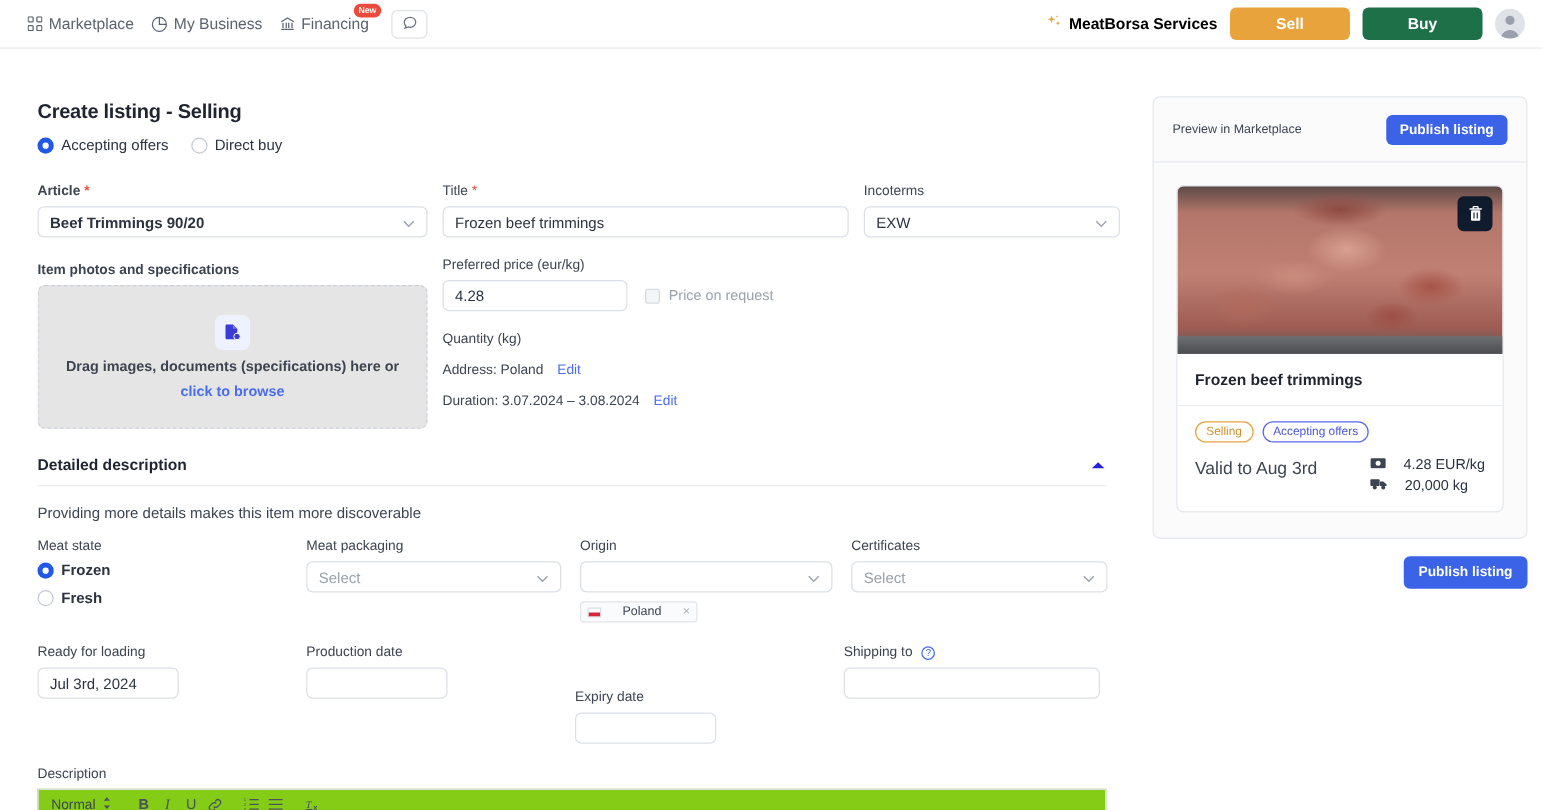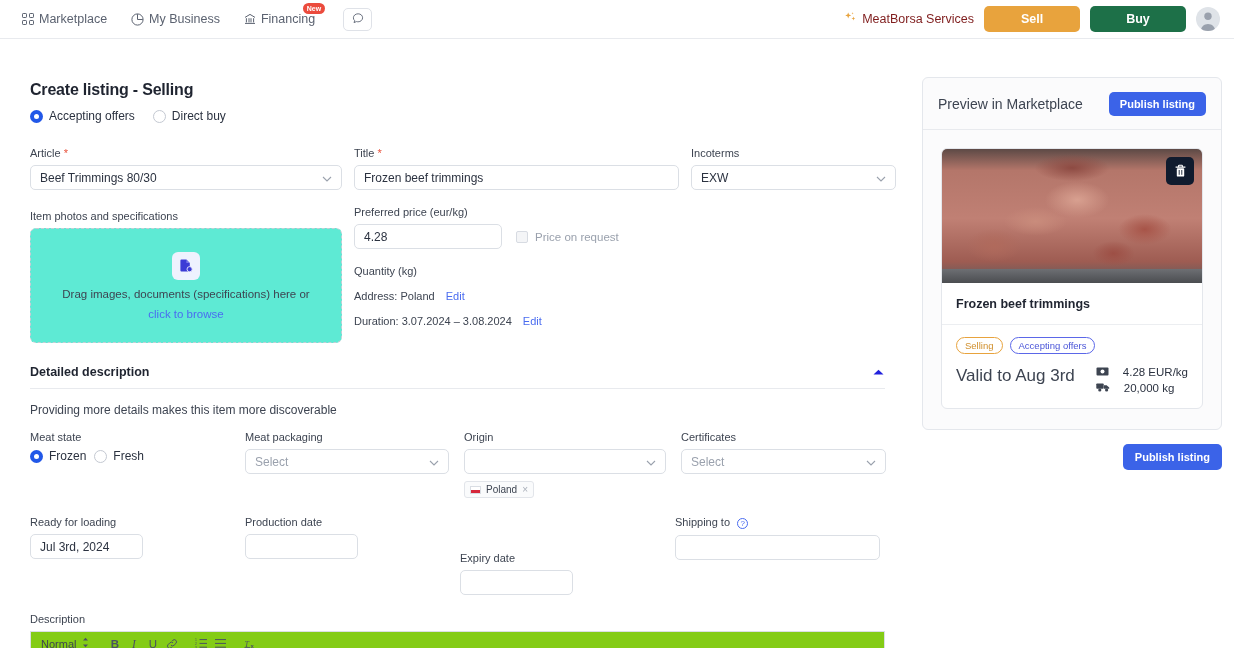--- a/index.html
+++ b/index.html
@@ -14,21 +14,21 @@
   }
 
   
   .topnav {
     height:39px;
     border-bottom:1px solid #e8eaee;
     display:flex; align-items:center;
     padding:0 14px 0 22px;
     background:#fff;
   }
-  .nav-left { display:flex; align-items:center; gap:24px; }
+  .nav-left { display:flex; align-items:center; gap:14px; }
   .nav-item {
     display:flex; align-items:center; gap:5px;
     color:#5b6270; font-size:12.5px;
     position:relative; cursor:pointer;
   }
   .nav-item svg { display:block; }
   .badge-new {
     position:absolute; top:-9px; right:-10px;
     background:#eb4b3d; color:#fff;
     font-size:7px; font-weight:bold;
@@ -37,21 +37,21 @@
   }
   .chat-btn {
     width:29px; height:23px;
     border:1px solid #dfe2e8; border-radius:5px;
     display:flex; align-items:center; justify-content:center;
     margin-left:4px; cursor:pointer; background:#fff;
   }
   .nav-right { margin-left:auto; display:flex; align-items:center; gap:10px; }
   .svc {
     display:flex; align-items:center; gap:5px;
-    font-size:12.5px; font-weight:normal; color:#7f1d1d;
+    font-size:12.5px; font-weight:bold; color:#000000;
     cursor:pointer;
   }
   .btn-sell, .btn-buy {
     width:96px; height:26px; border:none; border-radius:5px;
     color:#fff; font-size:12.5px; font-weight:bold;
     cursor:pointer; font-family:inherit;
   }
   .btn-sell { background:#e8a33d; }
   .btn-buy  { background:#1d7048; }
   .avatar {
@@ -85,29 +85,29 @@
     padding:0 9px; display:flex; align-items:center; width:100%;
     font-family:inherit;
   }
   .ctrl.sel { justify-content:space-between; cursor:pointer; }
   .ctrl.input { cursor:text; }
   .ph { color:#9aa1ad; }
   .chev { color:#9aa1ad; flex:none; }
 
   .row { display:flex; }
   .grid-top { display:flex; gap:0; }
-  .col-a { width:312px; }
+  .col-a { width:312px;font-weight:bold; }
   .col-b { width:325px; margin-left:12px; }
   .col-c { width:205px; margin-left:12px; }
 
   
   .dropzone {
     height:115px; border:1px dashed #c7ccd5; border-radius:6px;
     display:flex; flex-direction:column; align-items:center; justify-content:center;
-    gap:8px; margin-top:0; cursor:pointer; background:#5eead4;
+    gap:8px; margin-top:0; cursor:pointer; background:#e5e5e5;
   }
   .dz-icon {
     width:28px; height:28px; border-radius:6px; background:#eef2fe;
     display:flex; align-items:center; justify-content:center;
   }
   .dz-text { font-size:11.5px; color:#3d4451; }
   .dz-link { font-size:11.5px; color:#4a6cf0; }
 
   
   .chk-row { display:flex; align-items:center; gap:7px; margin-left:14px; height:25px; }
@@ -125,24 +125,24 @@
   }
   .sec-title { font-size:12.5px; font-weight:bold; color:#1f2430; }
   .sec-sub { font-size:12px; color:#3d4451; margin:14px 0 14px 0; }
 
   .grid4 { display:flex; }
   .g1 { width:200px; }
   .g2 { width:204px; margin-left:15px; }
   .g3 { width:202px; margin-left:15px; }
   .g4 { width:205px; margin-left:15px; }
 
-  .radio-col { display:flex; flex-direction:row; gap:8px; }
+  .radio-col { display:flex; flex-direction:column; gap:8px;font-weight:bold; }
 
   .chip {
-    display:inline-flex; align-items:center; gap:5px;
+    display:inline-flex; align-items:center; gap:17px;
     border:1px solid #e2e5ea; border-radius:3px;
     background:#fafbfc; padding:2px 5px; margin-top:7px;
     font-size:10px; color:#3d4451; cursor:default;
   }
   .flag-pl { width:11px; height:8px; border:1px solid #d9dde3; display:inline-block; position:relative; background:#fff; }
   .flag-pl::after { content:""; position:absolute; left:0; bottom:0; width:100%; height:50%; background:#d6283b; }
   .chip-x { color:#aab0ba; font-size:10px; cursor:pointer; }
 
   .dates { display:flex; margin-top:18px; }
   .d1 { width:113px; }
@@ -165,21 +165,21 @@
   .ed-btn { width:19px; height:19px; display:flex; align-items:center; justify-content:center; color:#4a5260; cursor:pointer; font-size:11.5px; }
   .ed-sep { width:11px; }
   .ed-body { height:35px; border:1px solid #dbdfe5; background:#fff; cursor:text; }
 
   
   .panel { border:1px solid #e4e7ec; border-radius:6px; background:#fbfbfc; }
   .panel-head {
     height:52px; display:flex; align-items:center; justify-content:space-between;
     padding:0 15px; border-bottom:1px solid #e8eaee;
   }
-  .panel-head-t { font-size:14px; color:#3d4451; }
+  .panel-head-t { font-size:10px; color:#3d4451; }
   .btn-publish {
     background:#3b63e8; color:#fff; border:none; border-radius:5px;
     font-size:11px; font-weight:bold; padding:6px 11px; cursor:pointer; font-family:inherit;
   }
   .panel-body { padding:18px 18px 20px 18px; }
   .card { border:1px solid #e4e7ec; border-radius:6px; background:#fff; overflow:hidden; }
   .card-img {
     height:134px; position:relative;
     background:
       radial-gradient(ellipse 40px 24px at 20% 72%, #b06a5c 0%, rgba(176,106,92,0) 70%),
@@ -199,21 +199,21 @@
     background:#101b2e; border-radius:5px;
     display:flex; align-items:center; justify-content:center; cursor:pointer;
   }
   .card-title { font-size:12.5px; font-weight:bold; color:#1f2430; padding:14px 14px 13px 14px; border-bottom:1px solid #eceef1; }
   .card-meta { padding:12px 14px 14px 14px; }
   .tags { display:flex; gap:7px; margin-bottom:12px; }
   .tag { border-radius:11px; padding:2px 8px; font-size:9.5px; background:#fff; }
   .tag-sell { border:1px solid #e8a33d; color:#d08f2c; }
   .tag-offer { border:1px solid #5b67e8; color:#4a55d8; }
   .meta-row { display:flex; align-items:flex-start; justify-content:space-between; }
-  .valid { font-size:17px; color:#3d4451; }
+  .valid { font-size:14px; color:#3d4451; }
   .stats { display:flex; flex-direction:column; gap:4px; }
   .stat { display:flex; align-items:center; gap:14px; font-size:11.5px; color:#2b3240; }
   .addr-row {
     margin-top:14px; border:1px solid #e4e7ec; border-radius:6px; background:#fbfbfc;
     height:38px; display:flex; align-items:center; justify-content:space-between;
     padding:0 15px; cursor:pointer;
   }
   .addr-t { font-size:12.5px; color:#2b3240; }
   .publish-bottom { display:flex; justify-content:flex-end; margin-top:14px; }
   .btn-publish-2 {
@@ -310,21 +310,21 @@
     </div>
 
     <div class="grid-top">
 
       <div class="col-a">
         <span class="lbl">
           <span>Article</span>
           <span class="req">*</span>
         </span>
         <div class="ctrl sel">
-          <span>Beef Trimmings 80/30</span>
+          <span>Beef Trimmings 90/20</span>
           <span class="chev">
             <svg width="10" height="6" viewBox="0 0 10 6" fill="none">
                 <path d="M1 1 L5 5 L9 1" stroke="#9aa1ad" stroke-width="1.1"></path>
               </svg>
           </span>
         </div>
 
         <span class="lbl" style="margin-top:20px;">Item photos and specifications</span>
         <div class="dropzone">
           <span class="dz-icon">

